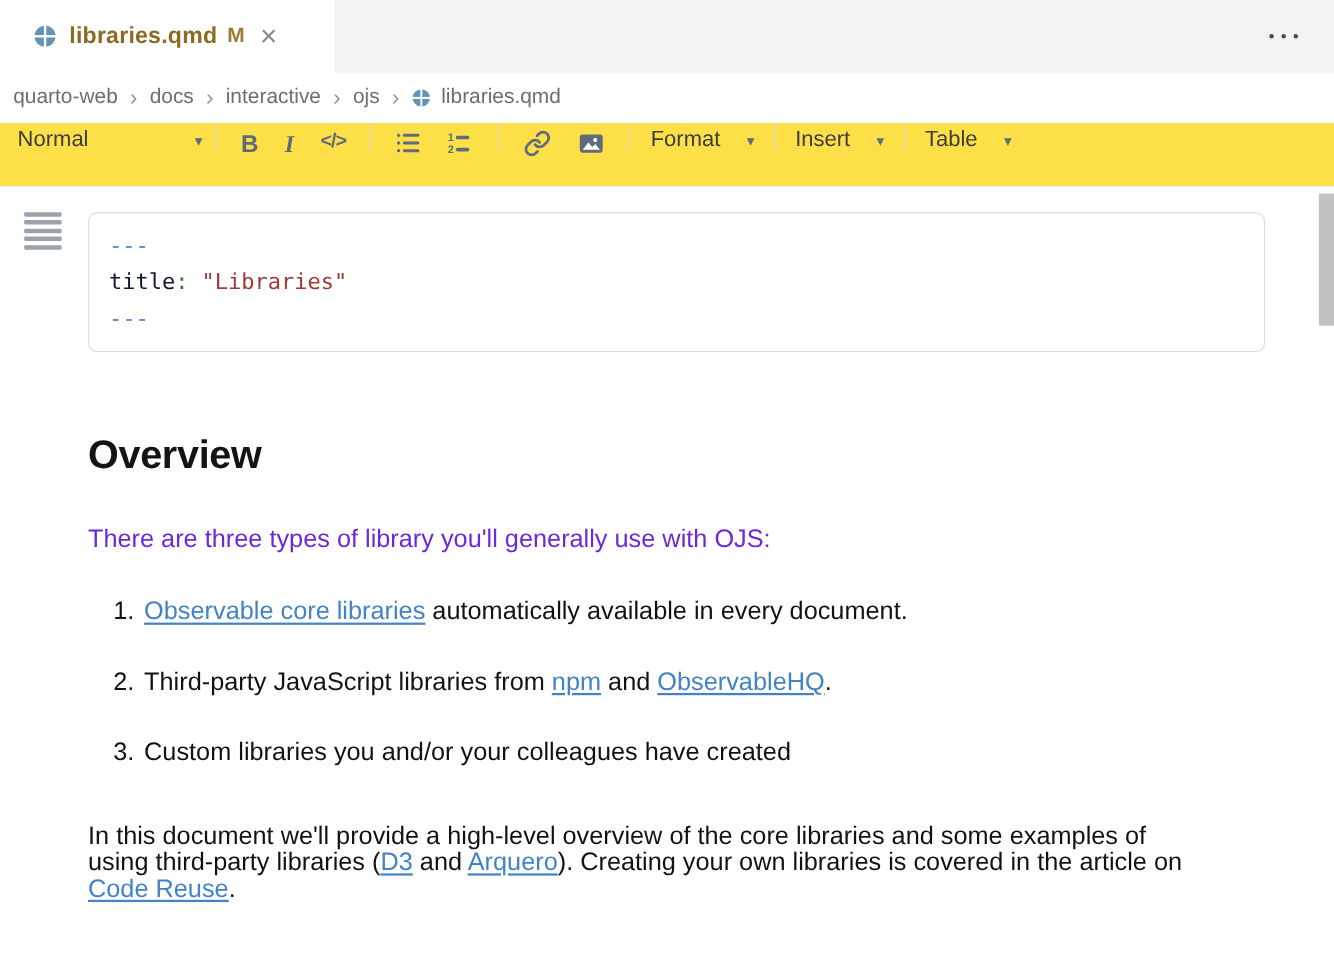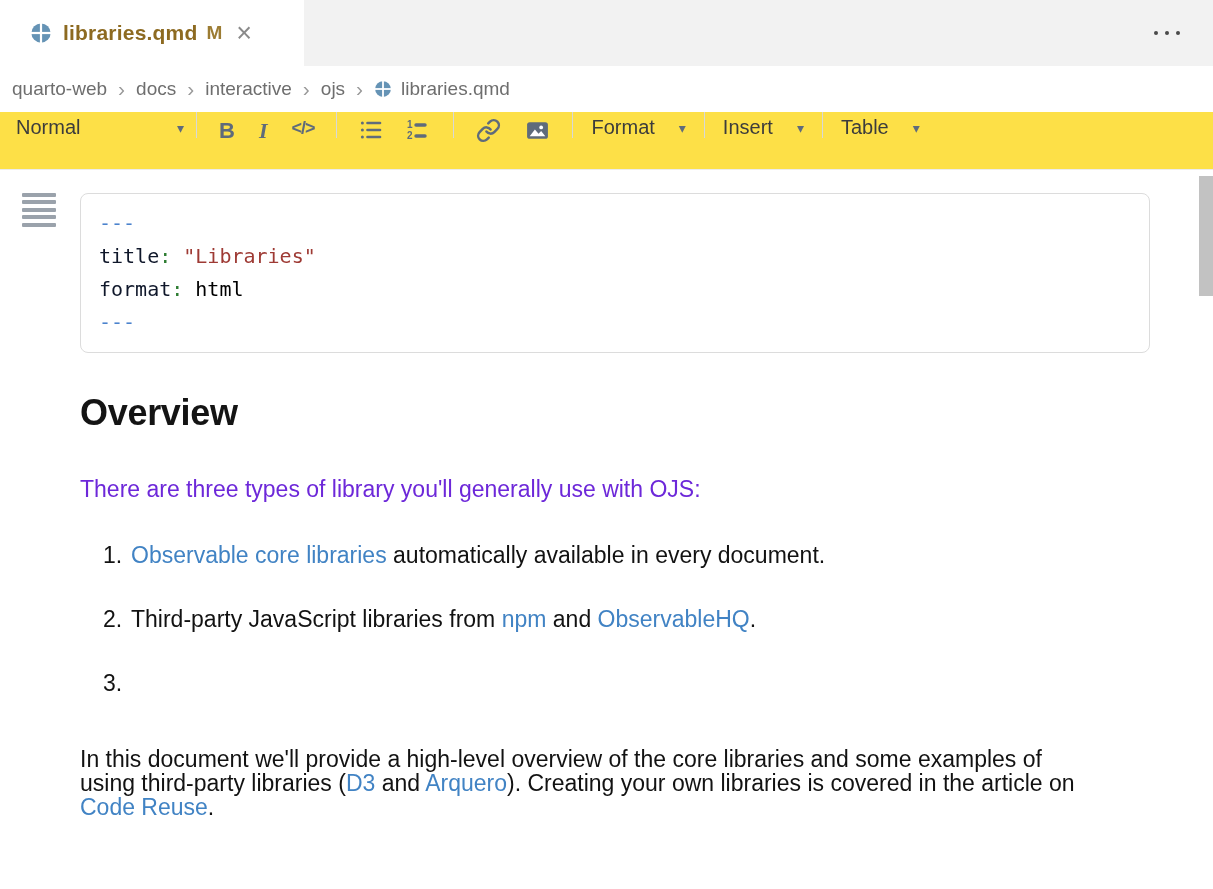--- a/index.html
+++ b/index.html
@@ -192,20 +192,21 @@
     left: 80px;
     top: 577px;
     width: 1012px;
     font-size: 23px;
     line-height: 24px;
     color: #121212;
   }
 
   a.link, .link {
     color: #4183c4;
+    text-decoration: underline;
     text-decoration-color: #4183c4;
     text-underline-offset: 3px;
     cursor: pointer;
   }
 
   
   .scroll-track {
     position: absolute;
     right: 0;
     top: 0;
@@ -338,42 +339,40 @@
   </div>
 
   <div class="yaml-block">
     <div class="code-line">
       <span class="y-delim">---</span>
     </div>
     <div class="code-line">
       <span class="y-key">title</span><span class="y-colon">:</span><span class="y-val y-str">"Libraries"</span>
     </div>
     <div class="code-line">
-      <span class="y-key">format</span><span class="y-colon">:</span><span class="y-val y-plain">html</span>
-    </div>
-    <div class="code-line">
       <span class="y-delim">---</span>
     </div>
   </div>
 
   <h1 class="doc-heading">Overview</h1>
 
   <p class="doc-intro">There are three types of library you'll generally use with OJS:</p>
 
   <div class="olist">
     <div class="olist-item">
       <span class="olist-num">1.</span>
       <span class="olist-text"><a class="link">Observable core libraries</a><span> automatically available in every document.</span></span>
     </div>
     <div class="olist-item">
       <span class="olist-num">2.</span>
       <span class="olist-text"><span>Third-party JavaScript libraries from </span><a class="link">npm</a><span> and </span><a class="link">ObservableHQ</a><span>.</span></span>
     </div>
     <div class="olist-item">
       <span class="olist-num">3.</span>
+      <span class="olist-text"><span>Custom libraries you and/or your colleagues have created</span></span>
     </div>
   </div>
 
   <p class="doc-closing"><span>In this document we'll provide a high-level overview of the core libraries and some examples of using third-party libraries (</span><a class="link">D3</a><span> and </span><a class="link">Arquero</a><span>). Creating your own libraries is covered in the article on </span><a class="link">Code Reuse</a><span>.</span></p>
 
   <div class="scroll-track">
     <div class="scroll-thumb"></div>
   </div>
 </div>
 

